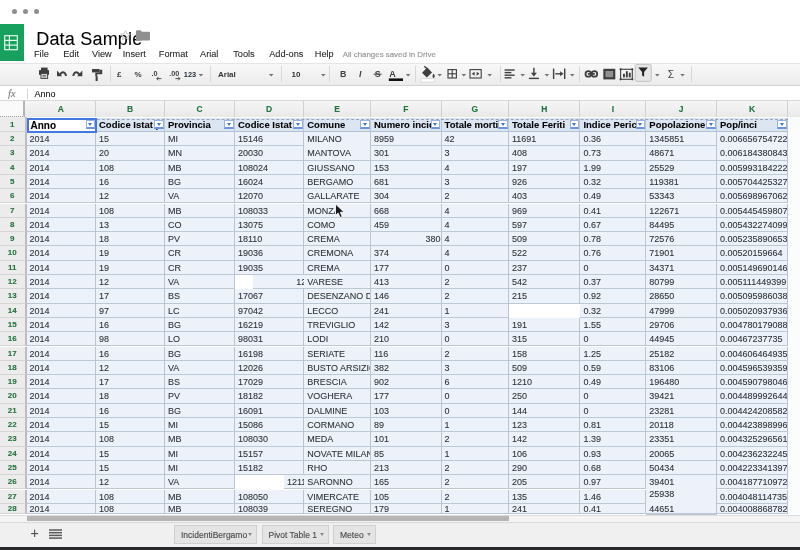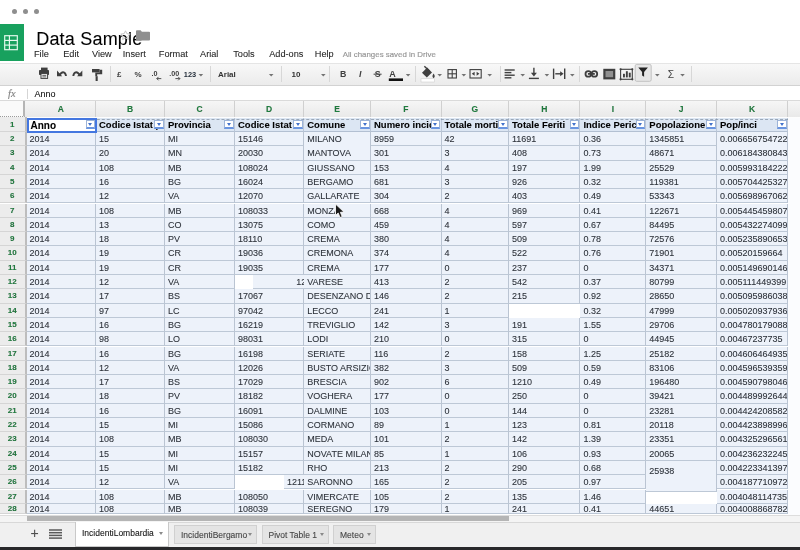--- a/index.html
+++ b/index.html
@@ -347,21 +347,21 @@
     <div class="cell" style="left:304.25px;top:475.2px;width:66.75px;height:14.3px;line-height:14.3px;">SARONNO</div>
     <div class="cell" style="left:304.25px;top:489.5px;width:66.75px;height:14.3px;line-height:14.3px;">VIMERCATE</div>
     <div class="cell" style="left:304.25px;top:503.8px;width:66.75px;height:10.7px;line-height:10.7px;">SEREGNO</div>
     <div class="cell" style="left:371.0px;top:132px;width:70.6px;height:14.3px;line-height:14.3px;">8959</div>
     <div class="cell" style="left:371.0px;top:146.3px;width:70.6px;height:14.3px;line-height:14.3px;">301</div>
     <div class="cell" style="left:371.0px;top:160.6px;width:70.6px;height:14.3px;line-height:14.3px;">153</div>
     <div class="cell" style="left:371.0px;top:174.9px;width:70.6px;height:14.3px;line-height:14.3px;">681</div>
     <div class="cell" style="left:371.0px;top:189.2px;width:70.6px;height:14.3px;line-height:14.3px;">304</div>
     <div class="cell" style="left:371.0px;top:203.5px;width:70.6px;height:14.3px;line-height:14.3px;">668</div>
     <div class="cell" style="left:371.0px;top:217.8px;width:70.6px;height:14.3px;line-height:14.3px;">459</div>
-    <div class="cell" style="left:371.0px;top:232.1px;width:70.6px;height:14.3px;line-height:14.3px;">380</div>
+    <div class="cell" style="left:371.0px;top:232.1px;width:70.6px;height:14.3px;line-height:14.3px;text-align:right;">380</div>
     <div class="cell" style="left:371.0px;top:246.4px;width:70.6px;height:14.3px;line-height:14.3px;">374</div>
     <div class="cell" style="left:371.0px;top:260.7px;width:70.6px;height:14.3px;line-height:14.3px;">177</div>
     <div class="cell" style="left:371.0px;top:275px;width:70.6px;height:14.3px;line-height:14.3px;">413</div>
     <div class="cell" style="left:371.0px;top:289.3px;width:70.6px;height:14.3px;line-height:14.3px;">146</div>
     <div class="cell" style="left:371.0px;top:303.6px;width:70.6px;height:14.3px;line-height:14.3px;">241</div>
     <div class="cell" style="left:371.0px;top:317.9px;width:70.6px;height:14.3px;line-height:14.3px;">142</div>
     <div class="cell" style="left:371.0px;top:332.2px;width:70.6px;height:14.3px;line-height:14.3px;">210</div>
     <div class="cell" style="left:371.0px;top:346.5px;width:70.6px;height:14.3px;line-height:14.3px;">116</div>
     <div class="cell" style="left:371.0px;top:360.8px;width:70.6px;height:14.3px;line-height:14.3px;">382</div>
     <div class="cell" style="left:371.0px;top:375.1px;width:70.6px;height:14.3px;line-height:14.3px;">902</div>
@@ -473,21 +473,21 @@
     <div class="cell" style="left:646.3px;top:346.5px;width:70.7px;height:14.3px;line-height:14.3px;">25182</div>
     <div class="cell" style="left:646.3px;top:360.8px;width:70.7px;height:14.3px;line-height:14.3px;">83106</div>
     <div class="cell" style="left:646.3px;top:375.1px;width:70.7px;height:14.3px;line-height:14.3px;">196480</div>
     <div class="cell" style="left:646.3px;top:389.4px;width:70.7px;height:14.3px;line-height:14.3px;">39421</div>
     <div class="cell" style="left:646.3px;top:403.7px;width:70.7px;height:14.3px;line-height:14.3px;">23281</div>
     <div class="cell" style="left:646.3px;top:418px;width:70.7px;height:14.3px;line-height:14.3px;">20118</div>
     <div class="cell" style="left:646.3px;top:432.3px;width:70.7px;height:14.3px;line-height:14.3px;">23351</div>
     <div class="cell" style="left:646.3px;top:446.6px;width:70.7px;height:14.3px;line-height:14.3px;">20065</div>
     <div class="cell" style="left:646.3px;top:460.9px;width:70.7px;height:14.3px;line-height:14.3px;">50434</div>
     <div class="cell" style="left:646.3px;top:475.2px;width:70.7px;height:14.3px;line-height:14.3px;">39401</div>
-    <div class="cell" style="left:646.3px;top:464px;width:70.7px;height:28px;line-height:14.3px;">25938</div>
+    <div class="cell" style="left:646.3px;top:487px;width:70.7px;height:28px;line-height:14.3px;">25938</div>
     <div class="cell" style="left:646.3px;top:503.8px;width:70.7px;height:10.7px;line-height:10.7px;">44651</div>
     <div class="cell" style="left:717.0px;top:132px;width:71.0px;height:28px;line-height:14.3px;">0.006656754722</div>
     <div class="cell" style="left:717.0px;top:146.3px;width:71.0px;height:14.3px;line-height:14.3px;">0.006184380843</div>
     <div class="cell" style="left:717.0px;top:160.6px;width:71.0px;height:14.3px;line-height:14.3px;">0.005993184222</div>
     <div class="cell" style="left:717.0px;top:174.9px;width:71.0px;height:14.3px;line-height:14.3px;">0.005704425327</div>
     <div class="cell" style="left:717.0px;top:189.2px;width:71.0px;height:14.3px;line-height:14.3px;">0.005698967062</div>
     <div class="cell" style="left:717.0px;top:203.5px;width:71.0px;height:14.3px;line-height:14.3px;">0.005445459807</div>
     <div class="cell" style="left:717.0px;top:217.8px;width:71.0px;height:14.3px;line-height:14.3px;">0.005432274099</div>
     <div class="cell" style="left:717.0px;top:232.1px;width:71.0px;height:14.3px;line-height:14.3px;">0.005235890653</div>
     <div class="cell" style="left:717.0px;top:246.4px;width:71.0px;height:14.3px;line-height:14.3px;">0.00520159664</div>
@@ -532,17 +532,16 @@
     <div class="abs" style="left:0;top:521.5px;width:800px;height:25px;background:#f0f0f0;border-top:1px solid #d8d8d8;"></div>
     <div class="abs" style="left:29px;top:528px;width:11px;height:11px;color:#555;font-size:14px;line-height:11px;text-align:center;">+</div>
     <svg class="abs" style="left:48.5px;top:529px" width="13" height="10" viewBox="0 0 13 10">
 <g stroke="#5a5a5a" stroke-width="1.5">
         <line x1="0" y1="1" x2="13" y2="1"></line>
         <line x1="0" y1="3.7" x2="13" y2="3.7"></line>
         <line x1="0" y1="6.4" x2="13" y2="6.4"></line>
         <line x1="0" y1="9.1" x2="13" y2="9.1"></line>
       </g>
     </svg>
-    <div class="abs" style="left:75px;top:521.5px;width:94px;height:25px;background:#fff;border:1px solid #c9c9c9;border-top:none;font-size:8.5px;color:#111;line-height:23px;padding-left:6px;">IncidentiLombardia<span style="position:absolute;right:5px;top:10.5px;border:2.8px solid transparent;border-top:3.6px solid #8a8a8a;"></span></div>
     <div class="tab" style="left:174px;width:83px;">IncidentiBergamo<span class="tcaret"></span></div>
     <div class="tab" style="left:261.5px;width:67.5px;">Pivot Table 1<span class="tcaret"></span></div>
     <div class="tab" style="left:333px;width:43px;">Meteo<span class="tcaret"></span></div>
     <div class="abs" style="left:0;top:546.5px;width:800px;height:3.5px;background:#28282a;"></div>
   </div>
 </body></html>

